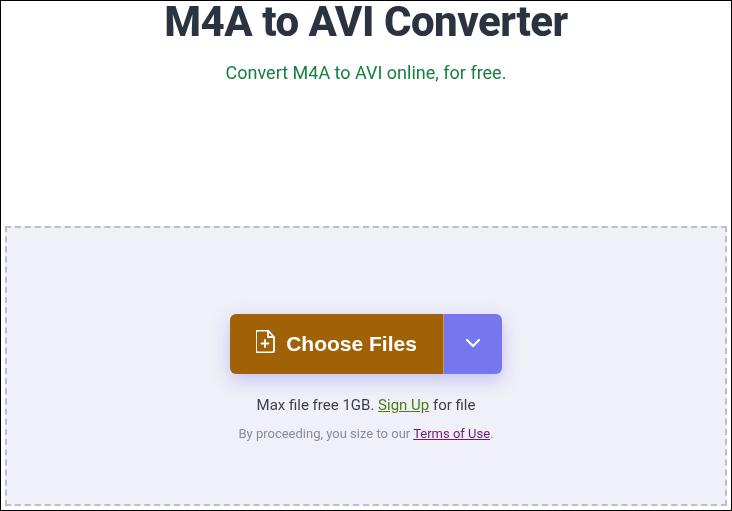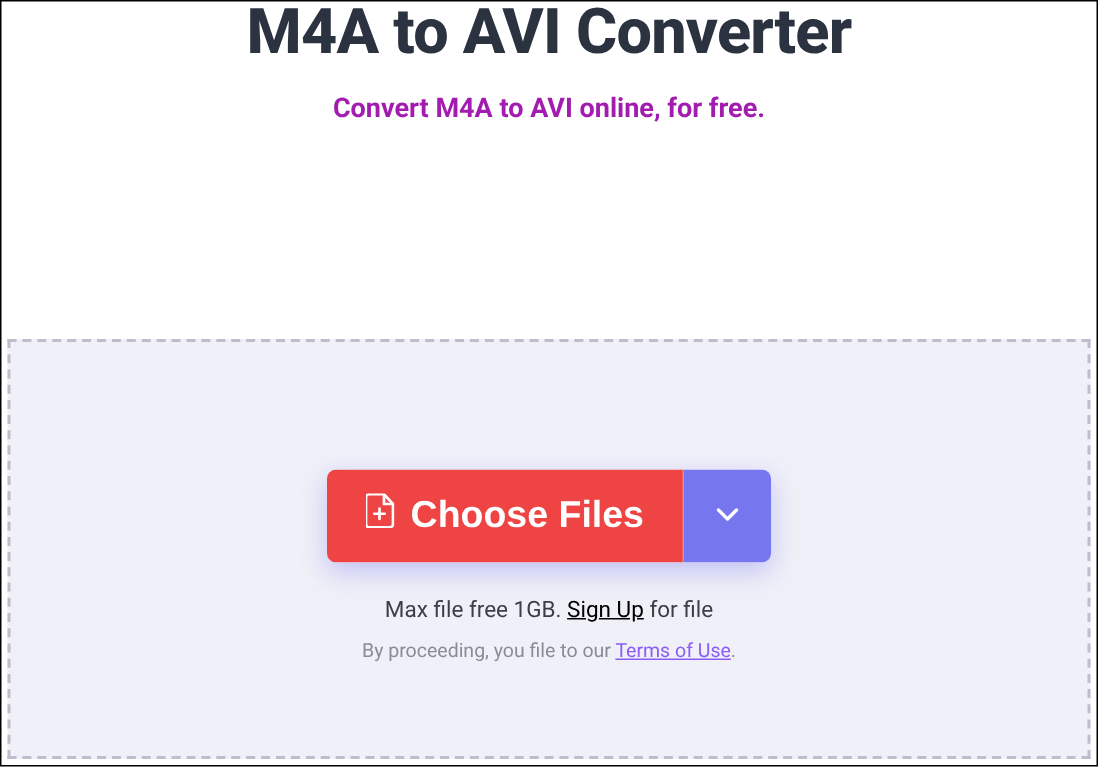--- a/index.html
+++ b/index.html
@@ -22,23 +22,23 @@
     }
     .title {
       font-size: 42px;
       font-weight: 800;
       color: #2c3340;
       letter-spacing: -0.5px;
       margin-top: -4px;
     }
     .subtitle {
       font-size: 18px;
-      color: #a21caf;
+      color: #15803d;
       margin-top: 16px;
-      font-weight: 700;
+      font-weight: 400;
     }
     .dropzone-wrapper {
       position: absolute;
       bottom: 4px;
       left: 4px;
       right: 4px;
       top: 225px;
     }
     .dropzone {
       width: 100%;
@@ -51,24 +51,24 @@
       justify-content: center;
       padding-top: 22px;
     }
     .button-group {
       display: flex;
       box-shadow: 0 6px 18px rgba(108, 108, 239, 0.35);
       border-radius: 6px;
       overflow: hidden;
     }
     .choose-btn {
-      background: #ef4444;
+      background: #a16207;
       color: #fff;
       border: none;
-      font-size: 25px;
+      font-size: 21px;
       font-weight: 700;
       padding: 16px 26px;
       display: flex;
       align-items: center;
       gap: 11px;
       cursor: pointer;
       border-right: 1px solid rgba(255,255,255,0.35);
     }
     .dropdown-btn {
       background: #7676ef;
@@ -79,30 +79,30 @@
       align-items: center;
       justify-content: center;
       cursor: pointer;
     }
     .info-line {
       margin-top: 22px;
       font-size: 15px;
       color: #3c3f46;
     }
     .info-line a {
-      color: #000000;
+      color: #4d7c0f;
       text-decoration: underline;
     }
     .terms-line {
       margin-top: 12px;
       font-size: 13px;
       color: #8b8b96;
     }
     .terms-line a {
-      color: #8b5cf6;
+      color: #701a75;
       text-decoration: underline;
     }
     .file-icon {
       display: inline-block;
     }
   </style>
 </head>
 <body>
 
 <div class="header">
@@ -128,16 +128,16 @@
           <svg width="16" height="10" viewBox="0 0 16 10" fill="none">
             <path d="M2 2 L8 8 L14 2" stroke="white" stroke-width="2.2" stroke-linecap="round" stroke-linejoin="round" fill="none"></path>
           </svg>
         </span>
       </button>
     </div>
     <p class="info-line">
       <span>Max file free 1GB. </span><a href="#">Sign Up</a><span> for file</span>
     </p>
     <p class="terms-line">
-      <span>By proceeding, you file to our </span><a href="#">Terms of Use</a><span>.</span>
+      <span>By proceeding, you size to our </span><a href="#">Terms of Use</a><span>.</span>
     </p>
   </div>
 </div>
 
 </body></html>

